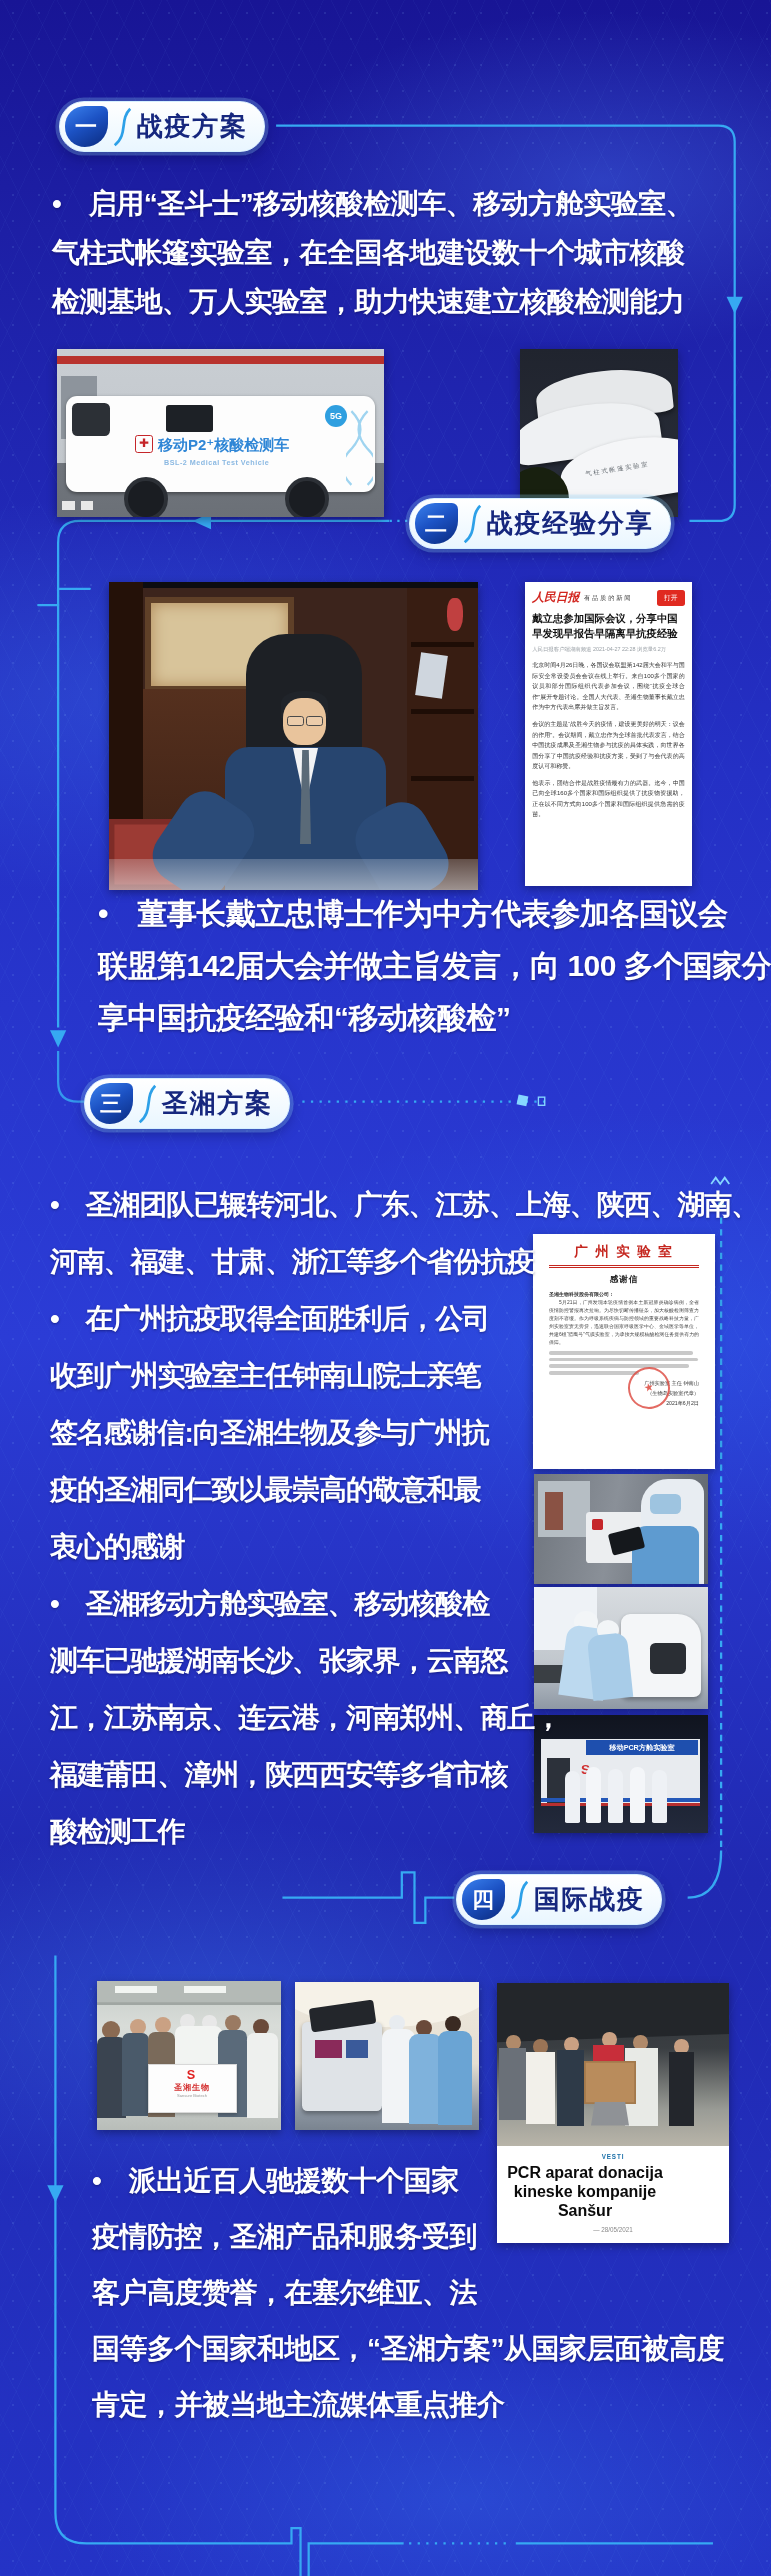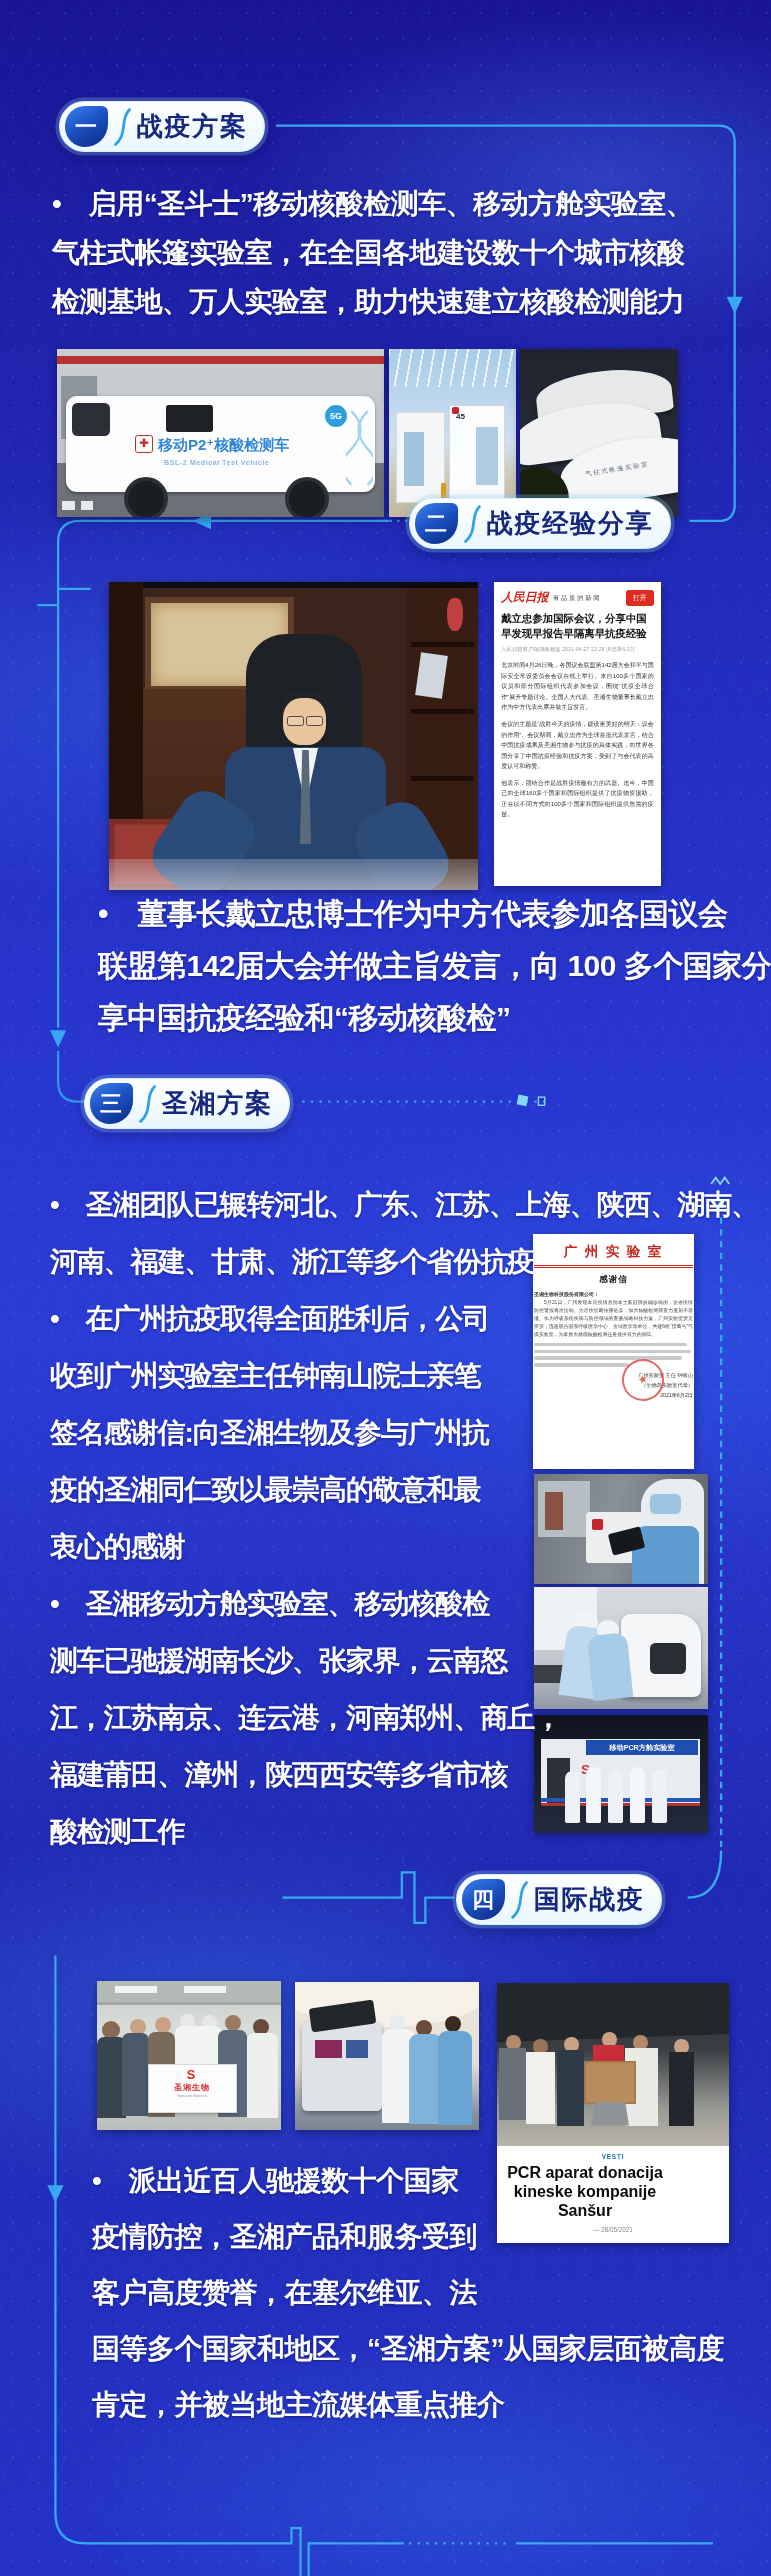--- a/index.html
+++ b/index.html
@@ -150,30 +150,20 @@
     <div style="left:107px;top:109px;width:181px;color:#8ab8e2;font-weight:700;font-size:7.2px;letter-spacing:0.5px;">BSL-2 Medical Test Vehicle</div>
     <div style="left:268px;top:56px;width:22px;height:22px;background:#2f9fe0;border-radius:50%;color:#fff;font-size:9px;font-weight:900;text-align:center;line-height:22px;">5G</div>
     <svg style="left:289px;top:60px;" width="27" height="78" viewBox="0 0 30 86">
         <path d="M6,2 q20,20 0,42 q-20,20 0,40 M24,2 q-20,20 0,42 q20,20 0,40" stroke="#9fd4f0" stroke-width="2.5" fill="none"></path>
       </svg>
     <div style="left:67px;top:128px;width:36px;height:36px;background:#1a1d22;border-radius:50%;border:4.5px solid #2c3036;"></div>
     <div style="left:228px;top:128px;width:36px;height:36px;background:#1a1d22;border-radius:50%;border:4.5px solid #2c3036;"></div>
     <div style="left:5.4px;top:152px;width:12.7px;height:9px;background:#e8e8e8;"></div>
     <div style="left:23.5px;top:152px;width:12.7px;height:9px;background:#e8e8e8;"></div>
   </div>
-  <div class="ph" style="left:389px;top:349px;width:127px;height:168px;background:linear-gradient(180deg,#a8cce8 0%,#cfe0f0 55%,#cdc6ae 80%,#c2bba2 100%);">
-    <div style="left:0;top:0;width:100%;height:38px;background:repeating-linear-gradient(100deg,rgba(255,255,255,.8) 0 1.8px,transparent 1.8px 11px);"></div>
-    <div style="left:7.2px;top:63px;width:47px;height:89px;background:#f4f6f7;border:0.9px solid #d5d9dc;"></div>
-    <div style="left:14.5px;top:83px;width:20px;height:54px;background:#9fc4dc;"></div>
-    <div style="left:60px;top:56px;width:54px;height:96px;background:#fbfcfd;border:0.9px solid #d5d9dc;"></div>
-    <div style="left:87px;top:78px;width:22px;height:58px;background:#aecde2;"></div>
-    <div style="left:67px;top:63px;color:#2a2e33;font-size:8.1px;font-weight:900;">45</div>
-    <div style="left:63px;top:58px;width:7.2px;height:7.2px;background:#c5262a;border-radius:1.8px;"></div>
-    <div style="left:52px;top:134px;width:5.4px;height:18px;background:#d8a020;"></div>
-  </div>
   <div class="ph" style="left:520px;top:349px;width:158px;height:168px;background:linear-gradient(180deg,#20242e,#2a2f3b);">
     <div style="left:16.3px;top:22px;width:136px;height:47px;background:#e6e8ea;border-radius:50% 50% 10% 10%;transform:rotate(-6deg);box-shadow:0 2.7px 4.5px rgba(0,0,0,.4);"></div>
     <div style="left:-5.4px;top:56px;width:145px;height:52px;background:#eff1f3;border-radius:50% 50% 10% 10%;transform:rotate(-8deg);box-shadow:0 2.7px 4.5px rgba(0,0,0,.4);"></div>
     <div style="left:40px;top:90px;width:145px;height:60px;background:#f5f6f8;border-radius:50% 50% 10% 10%;transform:rotate(-9deg);box-shadow:0 2.7px 5.4px rgba(0,0,0,.45);"></div>
     <div style="left:65px;top:116px;color:#6a7076;font-size:6.3px;letter-spacing:1.8px;transform:rotate(-9deg);white-space:nowrap;">气柱式帐篷实验室</div>
     <div style="left:-14.5px;top:118px;width:63px;height:63px;background:#18200f;border-radius:50%;"></div>
   </div>
 
   <div class="ph" style="left:109px;top:582px;width:369px;height:308px;background:#3c241c;">
     <div style="left:0;top:0;width:100%;height:6.3px;background:#0c0c10;"></div>
@@ -193,34 +183,34 @@
     <div style="left:178px;top:134px;width:15.4px;height:8.1px;border:1.4px solid #4a4a4a;border-radius:2.7px;background:rgba(255,255,255,.15);"></div>
     <div style="left:197px;top:134px;width:15.4px;height:8.1px;border:1.4px solid #4a4a4a;border-radius:2.7px;background:rgba(255,255,255,.15);"></div>
     <div style="left:116px;top:165px;width:161px;height:143px;background:#27456f;border-radius:23.5px 23.5px 0 0;"></div>
     <div style="left:184px;top:166px;width:25px;height:58px;background:#f2f3f5;clip-path:polygon(0 0,100% 0,50% 100%);"></div>
     <div style="left:191px;top:168px;width:11px;height:94px;background:#5a6a78;clip-path:polygon(20% 0,80% 0,100% 100%,0 100%);"></div>
     <div style="left:54px;top:213px;width:81px;height:99px;background:#2b4b78;border-radius:27px;transform:rotate(34deg);"></div>
     <div style="left:255px;top:223px;width:76px;height:94px;background:#2b4b78;border-radius:27px;transform:rotate(-30deg);"></div>
     <div style="left:0;top:277px;width:100%;height:31px;background:linear-gradient(180deg,rgba(225,228,235,.25),rgba(240,242,246,.55));"></div>
   </div>
 
-  <div class="card" style="left:494px;top:582px;width:167px;height:304px;padding:8.1px 7.2px;box-sizing:border-box;">
+  <div class="card" style="left:525px;top:582px;width:167px;height:304px;padding:8.1px 7.2px;box-sizing:border-box;">
     <div style="display:flex;align-items:center;gap:4.5px;">
       <span style="font-family:'Liberation Serif','DejaVu Serif',serif;color:#d2251f;font-weight:900;font-size:11.8px;font-style:italic;white-space:nowrap;">人民日报</span>
       <span style="color:#444;font-size:6.3px;letter-spacing:1.8px;white-space:nowrap;">有品质的新闻</span>
       <span style="margin-left:auto;background:#e02a20;color:#fff;font-size:6.8px;padding:2.7px 7.2px;border-radius:2.7px;white-space:nowrap;">打开</span>
     </div>
     <div style="margin-top:6.3px;color:#111;font-weight:900;font-size:10.4px;line-height:1.4;">戴立忠参加国际会议，分享中国早发现早报告早隔离早抗疫经验</div>
     <div style="margin-top:4.5px;color:#9aa0a6;font-size:5.4px;white-space:nowrap;overflow:hidden;">人民日报客户端湖南频道 2021-04-27 22:28 浏览量6.2万</div>
     <div style="margin-top:7.2px;color:#333;font-size:6px;line-height:1.75;text-align:justify;">北京时间4月26日晚，各国议会联盟第142届大会和平与国际安全常设委员会会议在线上举行。来自100多个国家的议员和部分国际组织代表参加会议，围绕“抗疫全球合作”展开专题讨论。全国人大代表、圣湘生物董事长戴立忠作为中方代表出席并做主旨发言。</div>
     <div style="margin-top:6.3px;color:#333;font-size:6px;line-height:1.75;text-align:justify;">会议的主题是“战胜今天的疫情，建设更美好的明天：议会的作用”。会议期间，戴立忠作为全球首批代表发言，结合中国抗疫成果及圣湘生物参与抗疫的具体实践，向世界各国分享了中国抗疫经验和抗疫方案，受到了与会代表的高度认可和称赞。</div>
     <div style="margin-top:6.3px;color:#333;font-size:6px;line-height:1.75;text-align:justify;">他表示，团结合作是战胜疫情最有力的武器。迄今，中国已向全球160多个国家和国际组织提供了抗疫物资援助，正在以不同方式向100多个国家和国际组织提供急需的疫苗。</div>
   </div>
 
-  <div class="card" style="left:533px;top:1234px;width:161px;height:235px;padding:9px 1px;box-sizing:border-box;">
+  <div class="card" style="left:533px;top:1234px;width:182px;height:235px;padding:9px 16px;box-sizing:border-box;">
     <div style="text-align:center;color:#c5261f;font-weight:900;font-size:13.6px;letter-spacing:1.8px;white-space:nowrap;">广 州 实 验 室</div>
     <div style="height:1.8px;background:#c5261f;margin:3.6px 0 0.9px;"></div>
     <div style="height:0.9px;background:#c5261f;"></div>
     <div style="text-align:center;color:#222;font-weight:700;font-size:8.6px;margin-top:5.4px;letter-spacing:0.9px;">感谢信</div>
     <div style="color:#333;font-weight:700;font-size:5px;margin-top:5.4px;">圣湘生物科技股份有限公司：</div>
     <div style="color:#444;font-size:4.9px;line-height:1.65;text-align:justify;margin-top:1.8px;text-indent:10px;">5月21日，广州发现本轮疫情首例本土新冠肺炎确诊病例，全省疫情防控警报再次拉响。为尽快切断传播链条，加大核酸检测筛查力度刻不容缓。作为呼吸系统疾病与防控领域的重要战略科技力量，广州实验室责无旁贷，迅速联合国家呼吸医学中心、金域医学等单位，共建6组“猎鹰号”气膜实验室，为承接大规模核酸检测任务提供有力的保障。</div>
     <div style="margin-top:3.6px;">
       <div class="bar" style="width:96%;"></div>
       <div class="bar" style="width:99%;"></div>
       <div class="bar" style="width:93%;"></div>

